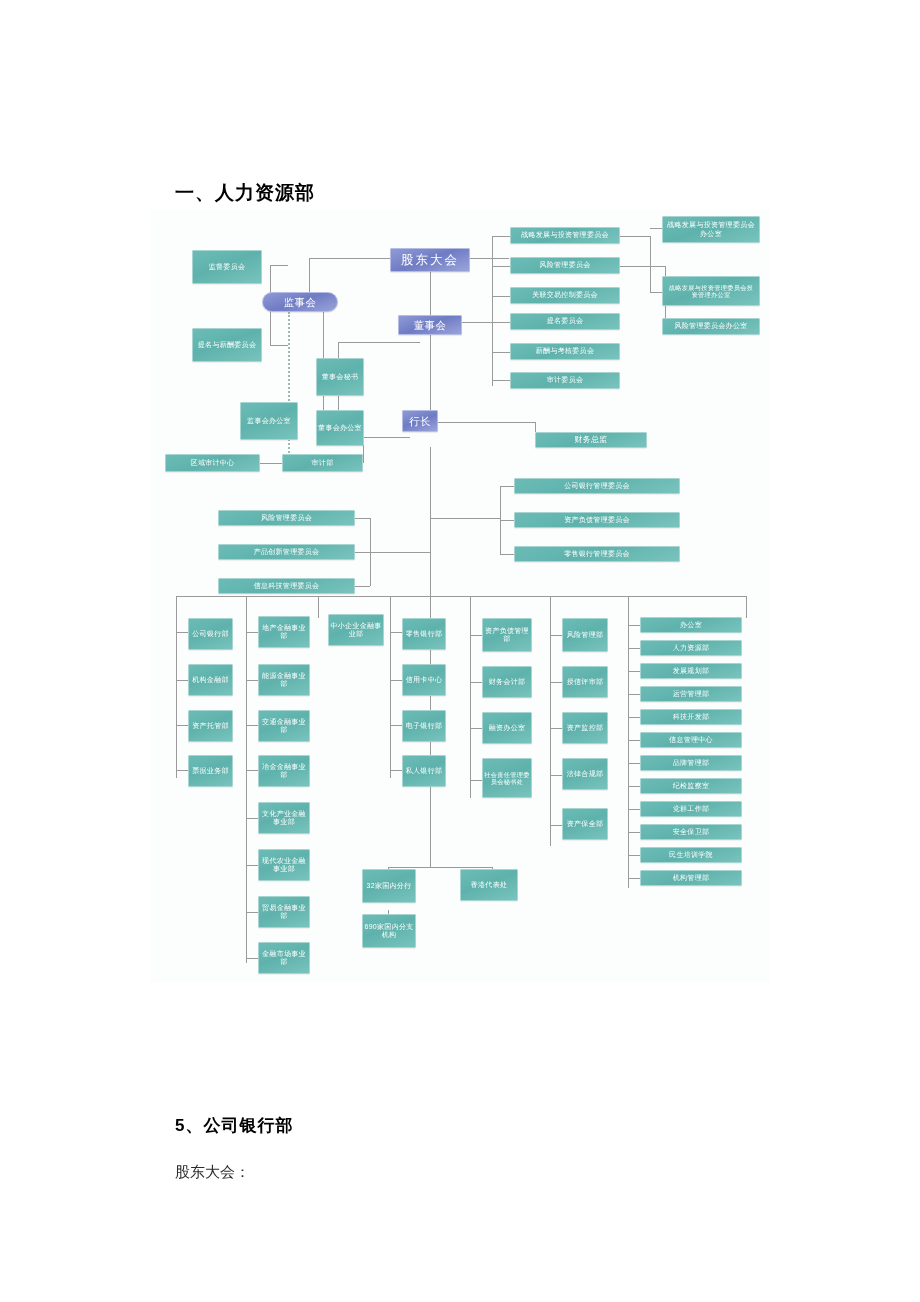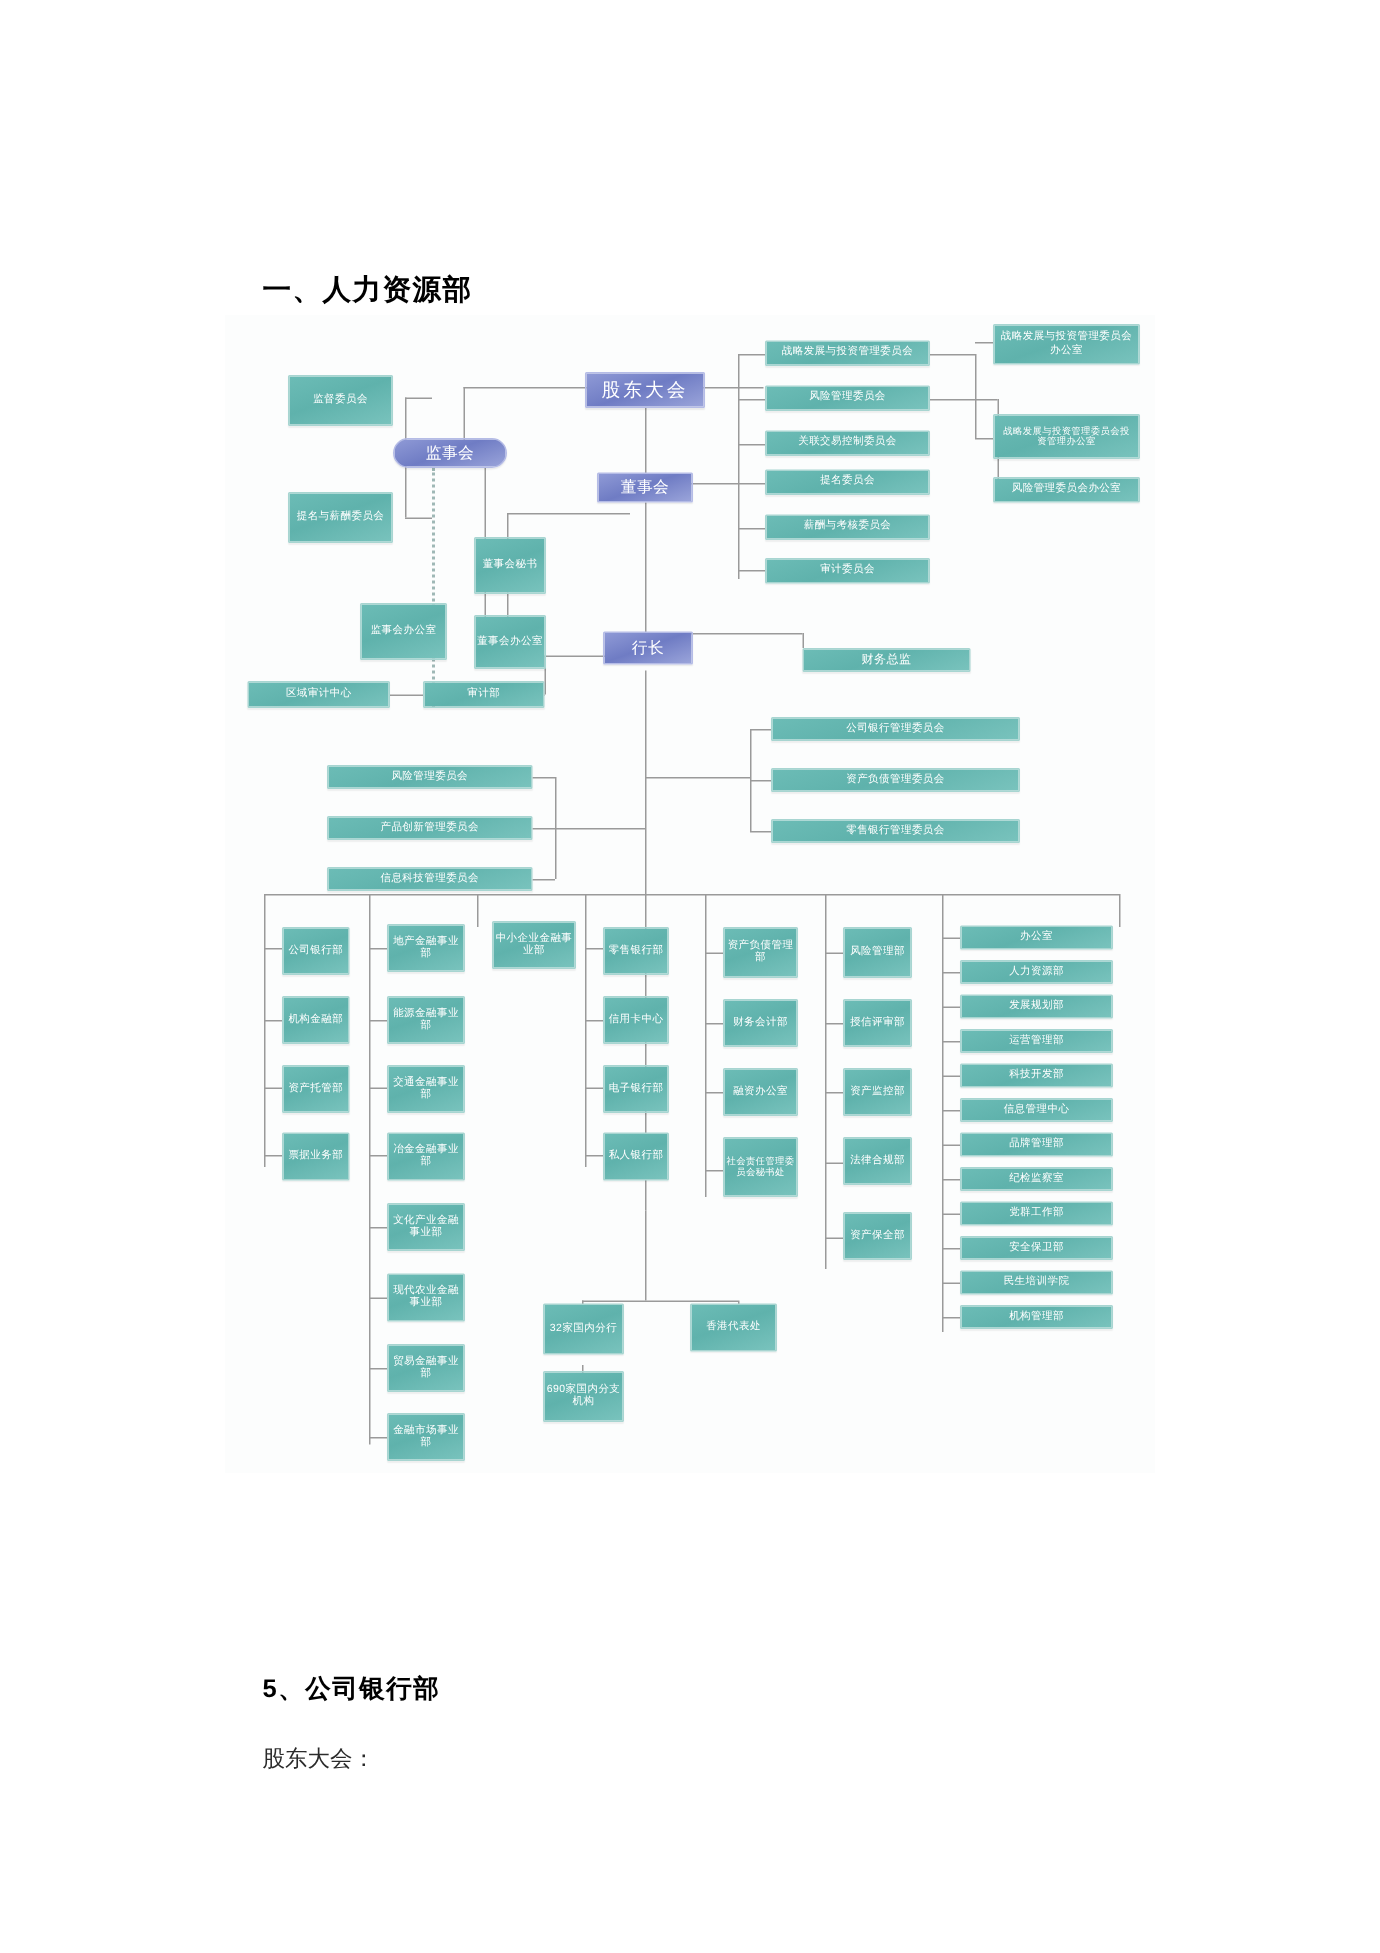--- a/index.html
+++ b/index.html
@@ -206,21 +206,21 @@
     <div class="ln lv" style="left:238px;top:657px;height:12px;"></div>
     <div class="ln lv" style="left:342px;top:657px;height:12px;"></div>
     <div class="ln lv" style="left:238px;top:700px;height:14px;"></div>
 
     <div class="node blue f12" style="left:240px;top:38px;width:80px;height:24px;">股东大会</div>
 
     <div class="node blue f10" style="left:112px;top:82px;width:76px;height:20px;border-radius:10px;">监事会</div>
 
     <div class="node blue f10" style="left:248px;top:105px;width:64px;height:20px;">董事会</div>
 
-    <div class="node blue f10" style="left:252px;top:211px;width:60px;height:22px;">行长</div>
+    <div class="node blue f10" style="left:252px;top:200px;width:36px;height:22px;">行长</div>
 
     <div class="node teal f8" style="left:385px;top:222px;width:112px;height:16px;">财务总监</div>
 
     <div class="node teal f7" style="left:42px;top:40px;width:70px;height:34px;">监督委员会</div>
 
     <div class="node teal f7" style="left:42px;top:118px;width:70px;height:34px;">提名与薪酬委员会</div>
 
     <div class="node teal f7" style="left:90px;top:192px;width:58px;height:38px;">监事会办公室</div>
 
     <div class="node teal f7" style="left:166px;top:148px;width:48px;height:38px;">董事会秘书</div>

